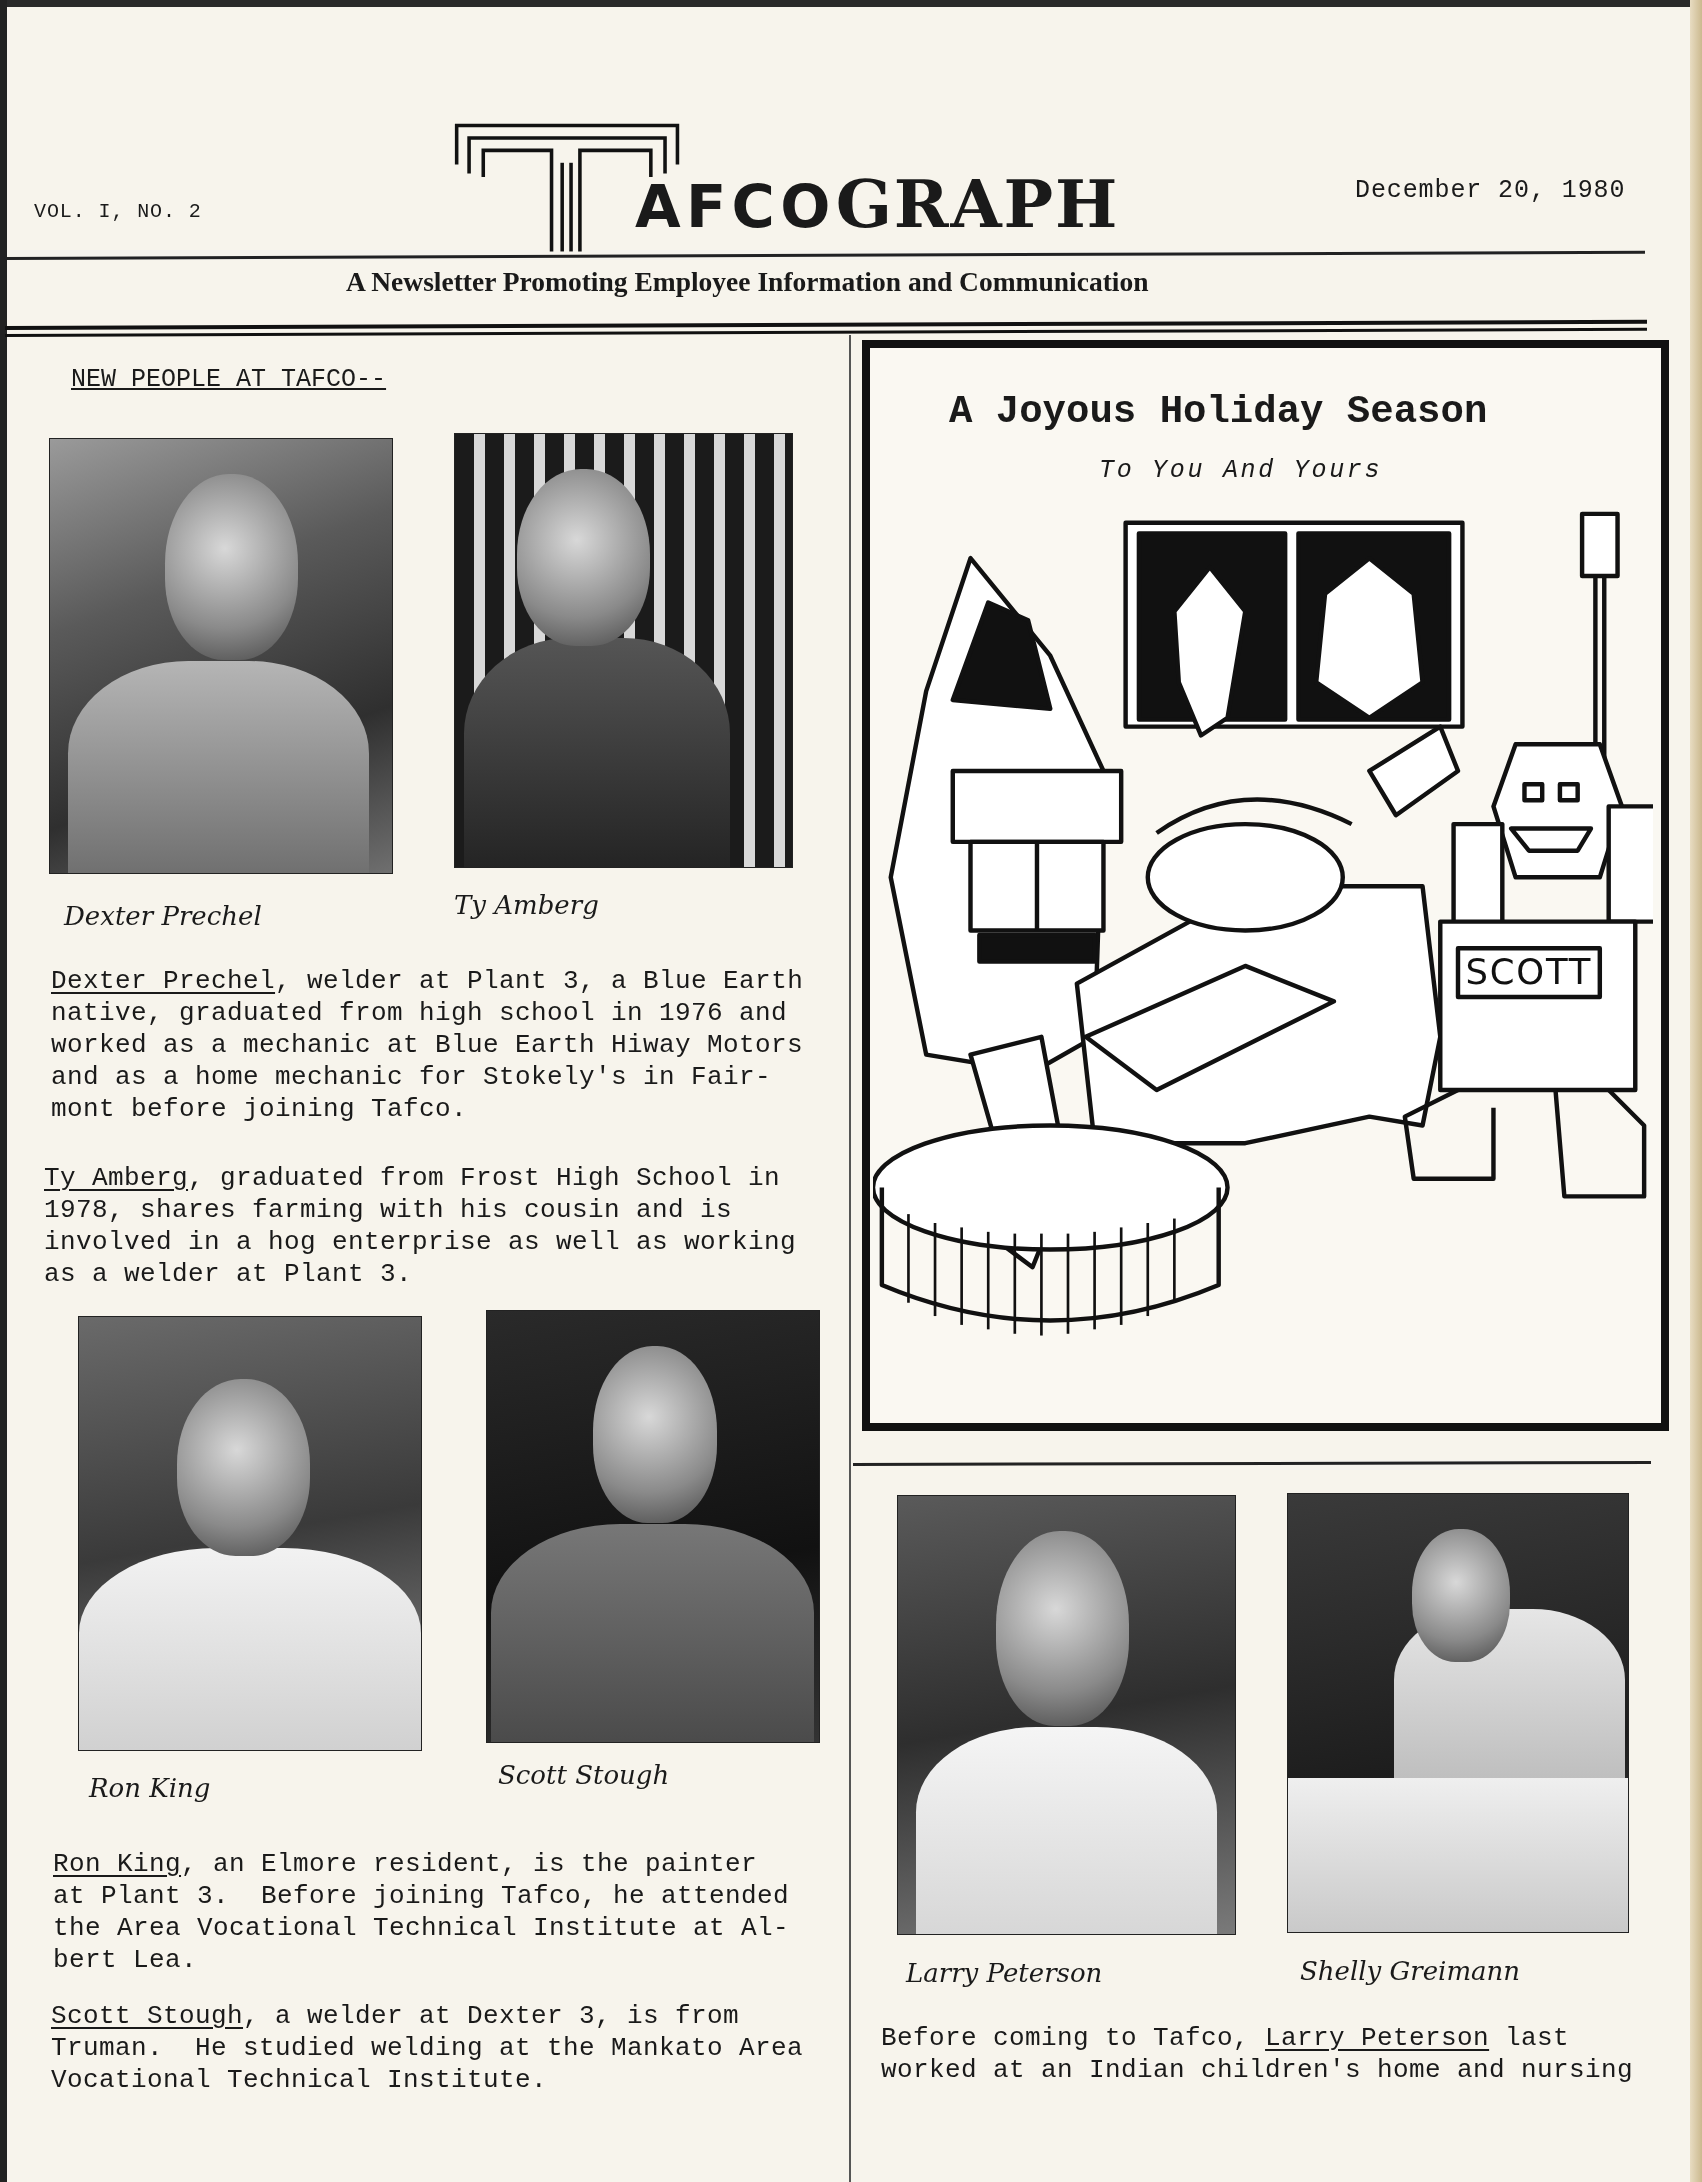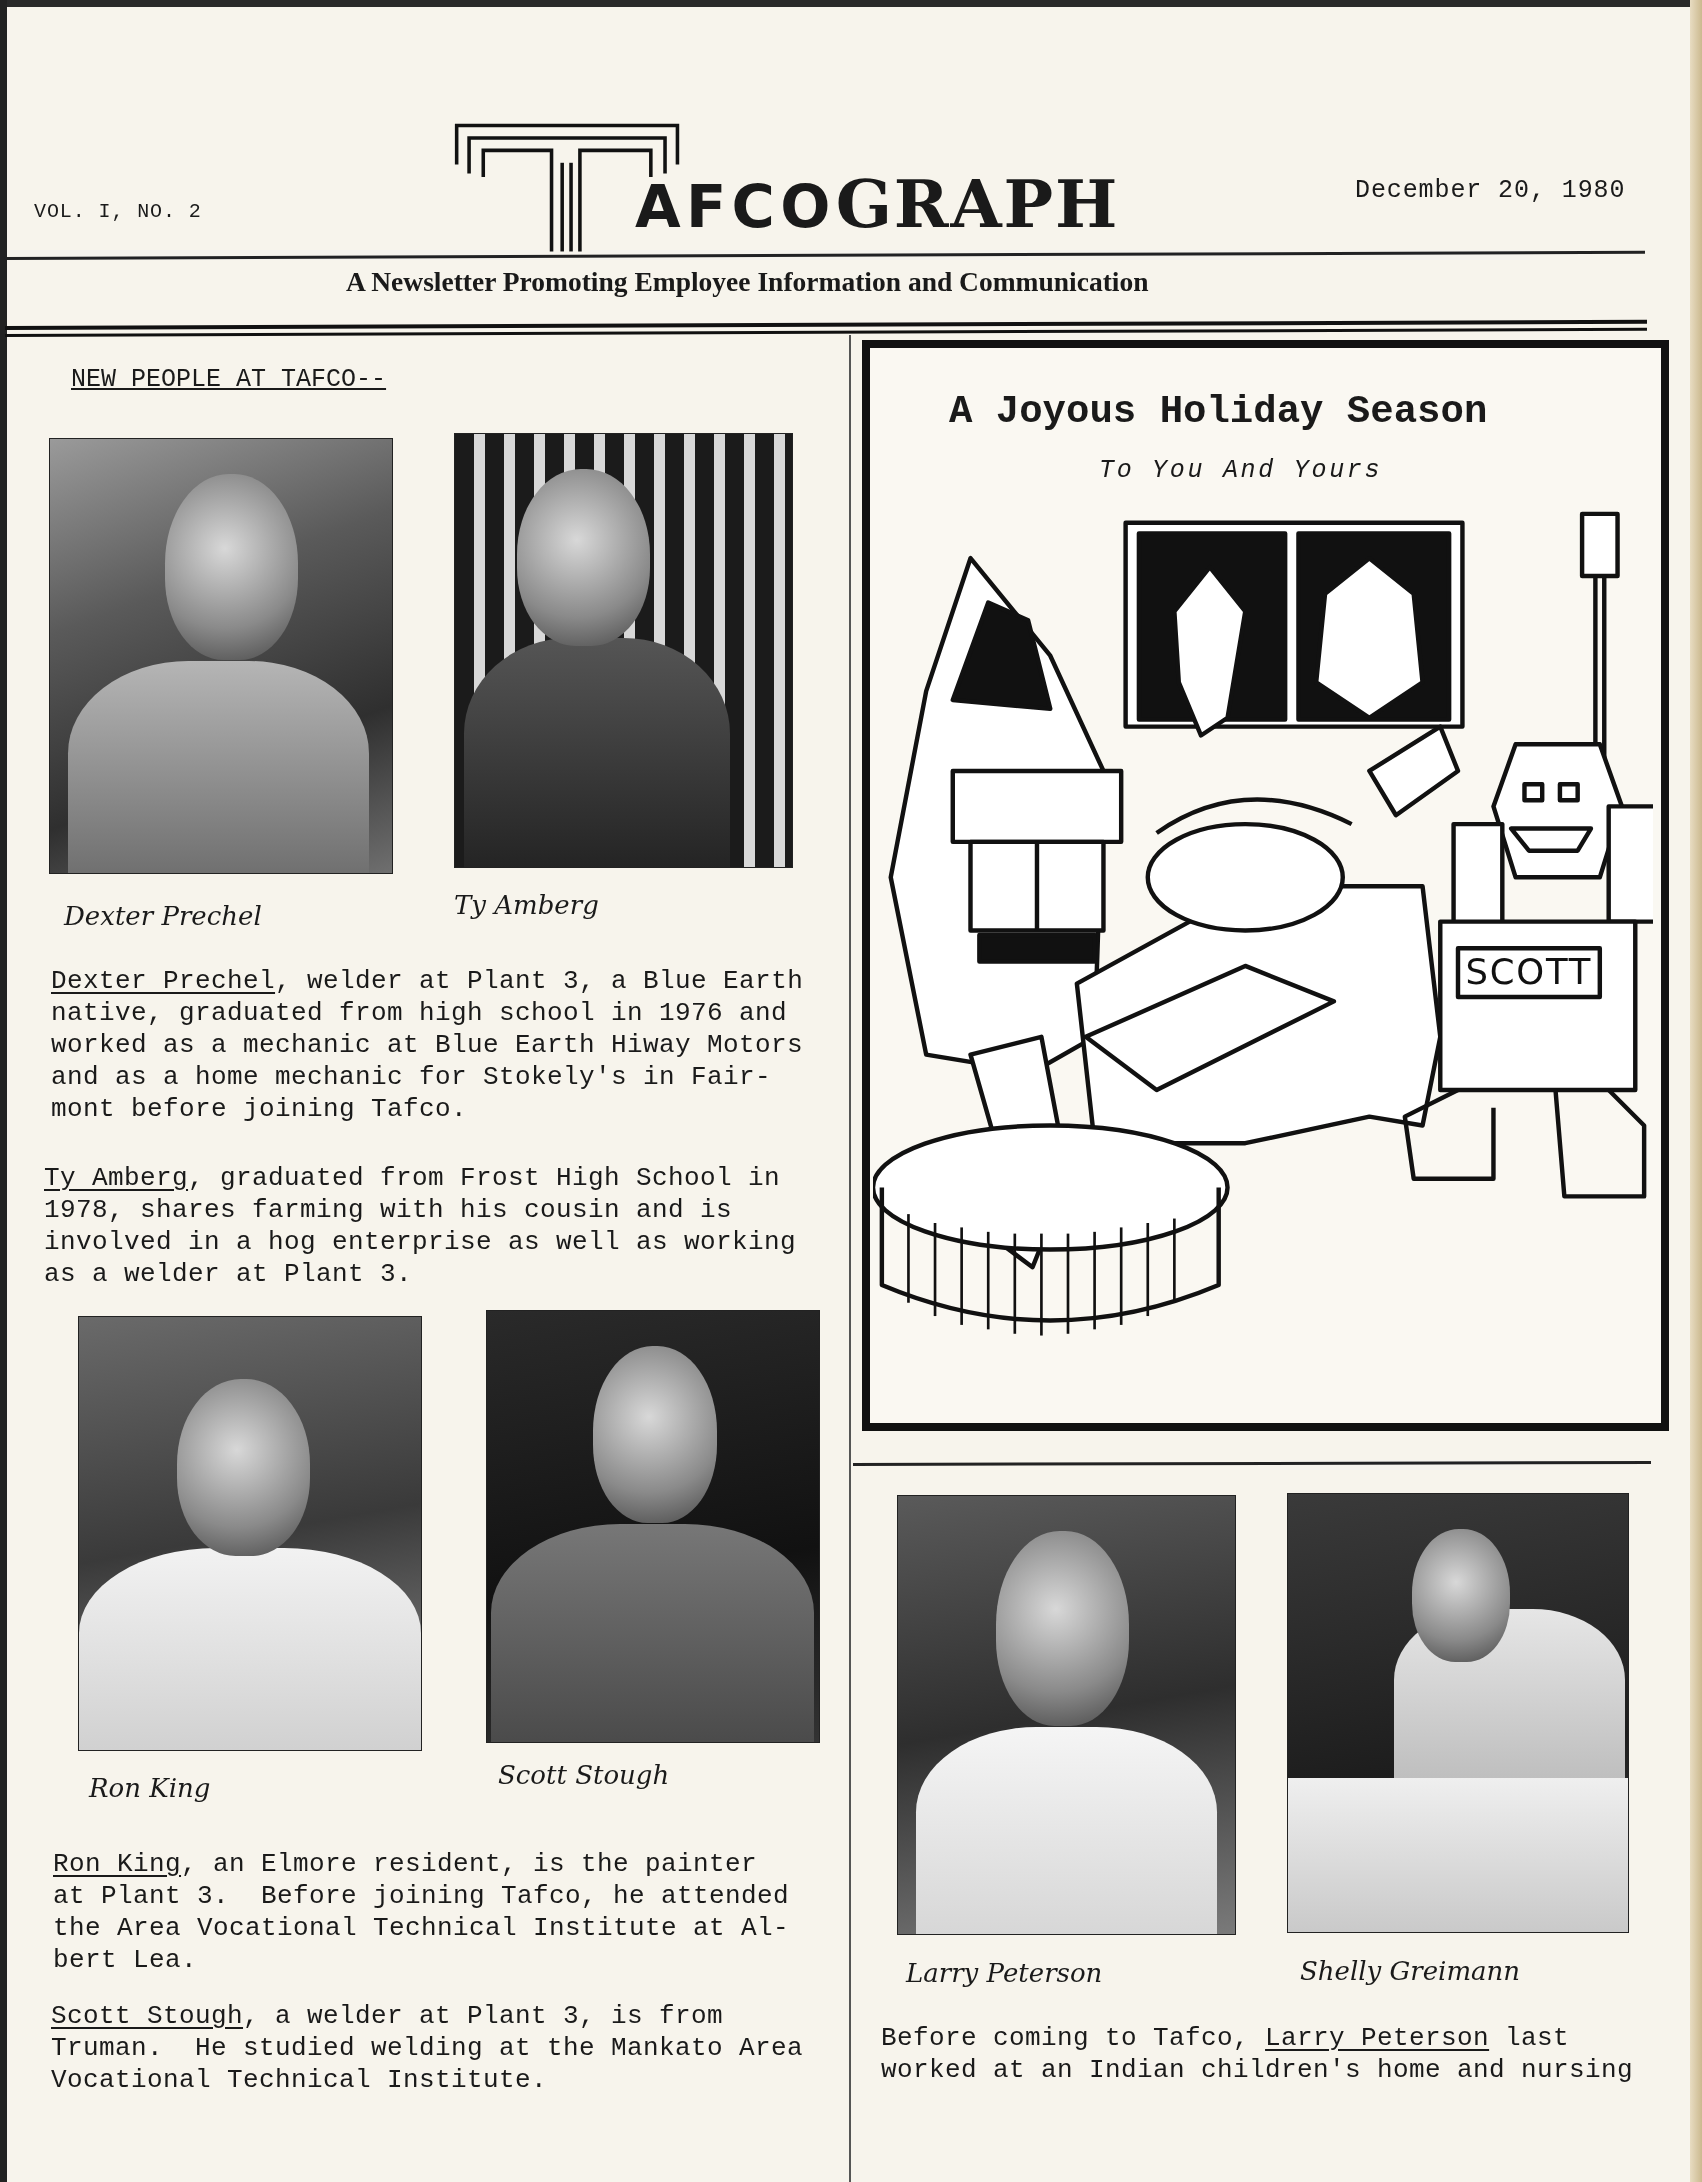--- a/index.html
+++ b/index.html
@@ -105,21 +105,21 @@
   <div class="face" style="left:106px;top:35px;width:124px;height:177px;"></div>
 </div>
 <div class="abs caption" style="left:89px;top:1773px;">Ron King</div>
 <div class="abs caption" style="left:498px;top:1760px;">Scott Stough</div>
 
 <div class="abs para" style="left:53px;top:1848px;"><u>Ron King</u><span>, an Elmore resident, is the painter</span>
 <span>at Plant 3.  Before joining Tafco, he attended</span>
 <span>the Area Vocational Technical Institute at Al-</span>
 <span>bert Lea.</span></div>
 
-<div class="abs para" style="left:51px;top:2000px;"><u>Scott Stough</u><span>, a welder at Plant 3, is from</span>
+<div class="abs para" style="left:51px;top:2000px;"><u>Scott Stough</u><span>, a welder at Dexter 3, is from</span>
 <span>Truman.  He studied welding at the Mankato Area</span>
 <span>Vocational Technical Institute.</span></div>
 
 <div class="abs holiday-box"></div>
 <div class="abs holiday-title">A Joyous Holiday Season</div>
 <div class="abs holiday-sub">To You And Yours</div>
 
 <svg class="abs cartoon" viewBox="0 0 880 1030">
   <g fill="none" stroke="#111" stroke-width="5" stroke-linejoin="round">
 

